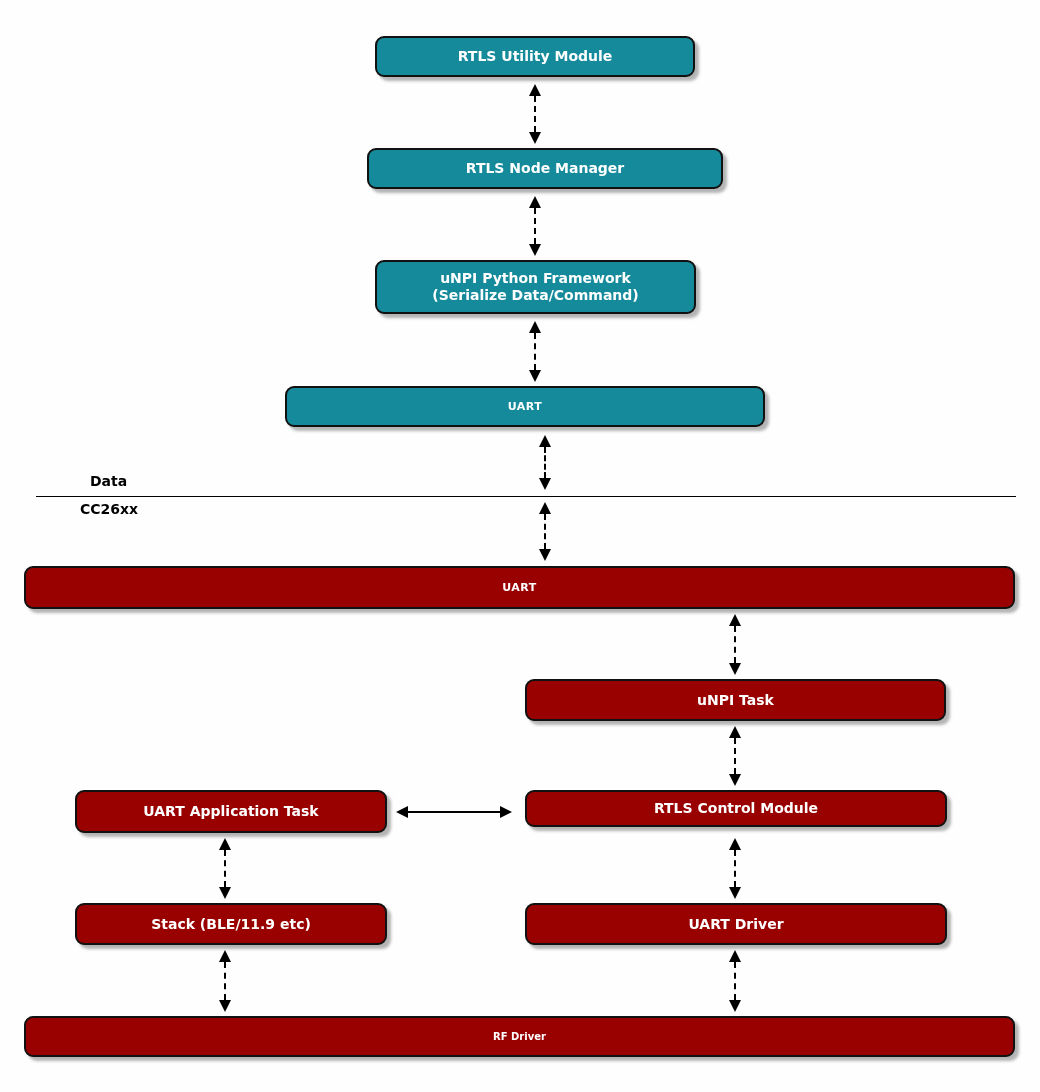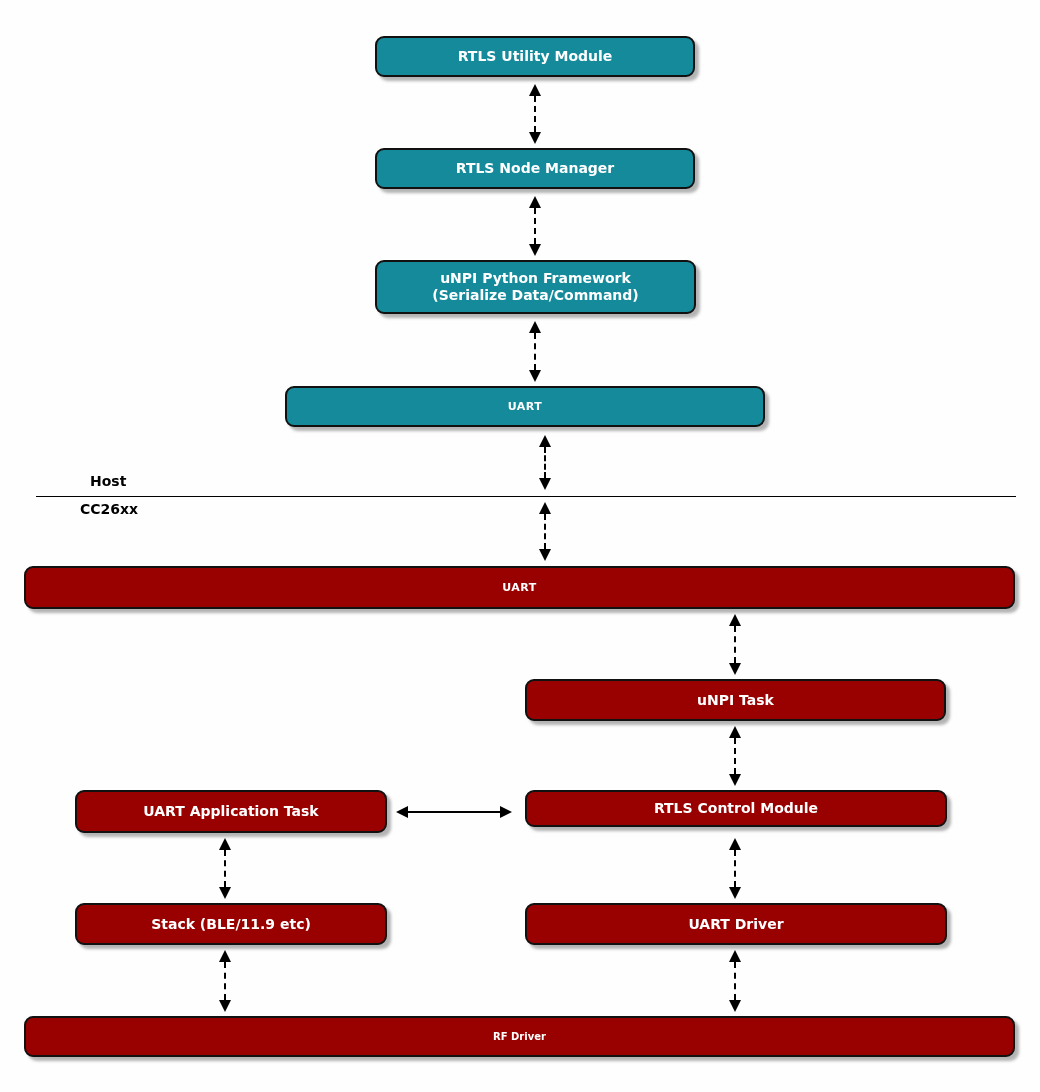--- a/index.html
+++ b/index.html
@@ -110,34 +110,34 @@
 </style>
 </head>
 <body>
 
 <div class="canvas">
 
   <div class="node teal" style="left:375px;top:36px;width:320px;height:41px">
     <span>RTLS Utility Module</span>
   </div>
 
-  <div class="node teal" style="left:375px;top:148px;width:320px;height:41px">
+  <div class="node teal" style="left:367px;top:148px;width:356px;height:41px">
     <span>RTLS Node Manager</span>
   </div>
 
   <div class="node teal" style="left:375px;top:260px;width:321px;height:54px">
     <span>uNPI Python Framework</span>
     <span>(Serialize Data/Command)</span>
   </div>
 
   <div class="node teal small-label" style="left:285px;top:386px;width:480px;height:41px">
     <span>UART</span>
   </div>
 
-  <div class="section-label label-host">Host</div>
+  <div class="section-label label-host">Data</div>
   <div class="divider"></div>
   <div class="section-label label-cc26xx">CC26xx</div>
 
   <div class="node red small-label" style="left:24px;top:566px;width:991px;height:43px">
     <span>UART</span>
   </div>
 
   <div class="node red" style="left:75px;top:790px;width:312px;height:43px">
     <span>UART Application Task</span>
   </div>

